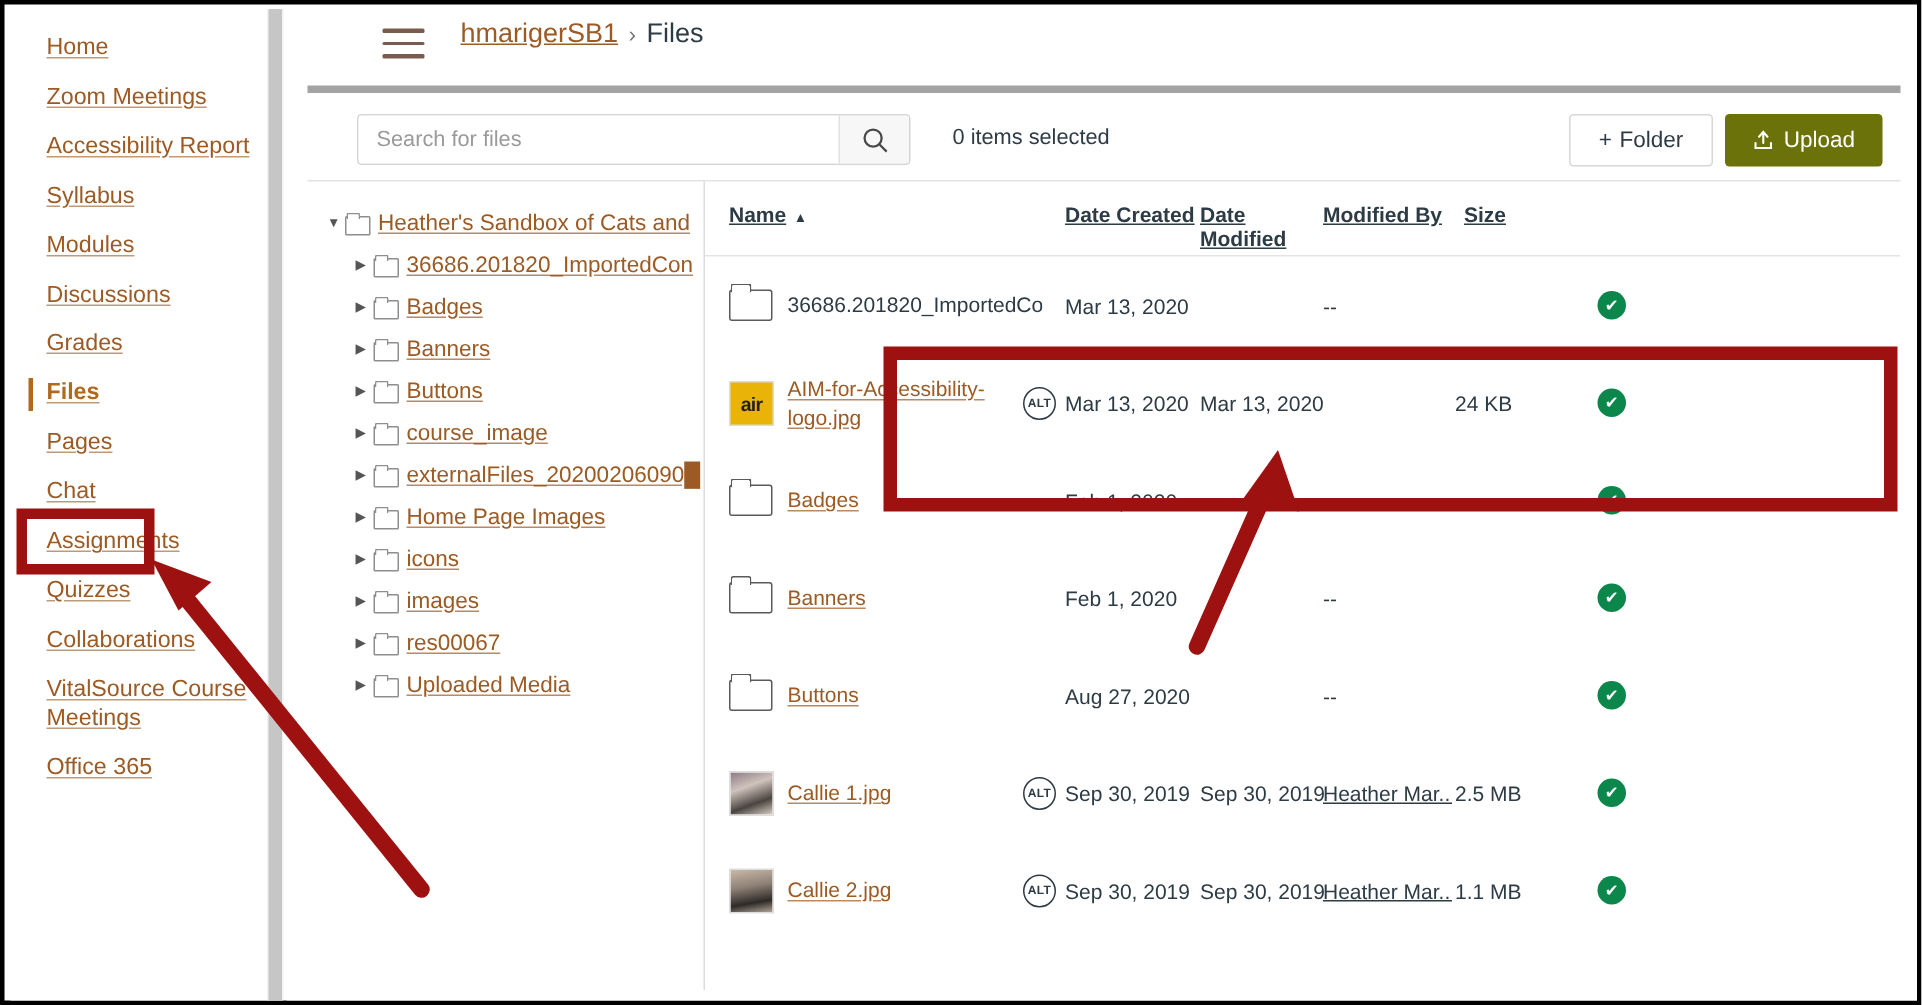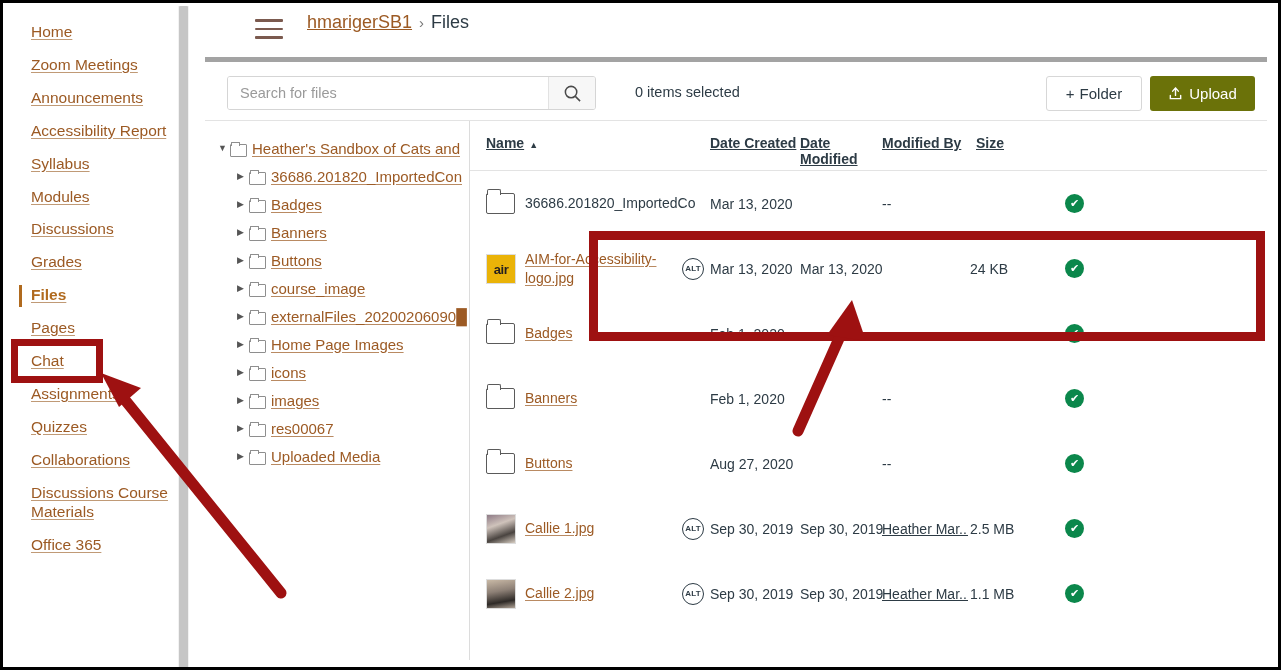--- a/index.html
+++ b/index.html
@@ -116,21 +116,21 @@
   #breadcrumb .current { color: #2d3b45; }
 
   
   #toolbar {
     position: relative;
     height: 58px;
     margin: 0 14px;
   }
   #search-wrap {
     position: absolute;
-    left: 22px; top: 14px;
+    left: 33px; top: 14px;
     width: 369px; height: 34px;
     display: flex;
     border: 1px solid #d5d5d5;
     border-radius: 3px;
     overflow: hidden;
     background: #fff;
   }
   #search-input {
     flex: 1;
     border: none;
@@ -403,33 +403,32 @@
   #anno-arrows { left: 0; top: 0; width: 1281px; height: 670px; z-index: 45; }
 </style>
 </head>
 <body>
 
 <div id="app">
 
   <nav id="course-nav">
       <a class="nav-item"><span>Home</span></a>
       <a class="nav-item"><span>Zoom Meetings</span></a>
-      <a class="nav-item"><span>Announcements</span></a>
       <a class="nav-item"><span>Accessibility Report</span></a>
       <a class="nav-item"><span>Syllabus</span></a>
       <a class="nav-item"><span>Modules</span></a>
       <a class="nav-item"><span>Discussions</span></a>
       <a class="nav-item"><span>Grades</span></a>
       <a class="nav-item active-wrap"><span class="nav-active-bar"></span><span>Files</span></a>
       <a class="nav-item"><span>Pages</span></a>
       <a class="nav-item"><span>Chat</span></a>
       <a class="nav-item"><span>Assignments</span></a>
       <a class="nav-item"><span>Quizzes</span></a>
       <a class="nav-item"><span>Collaborations</span></a>
-      <a class="nav-item"><span>Discussions Course Materials</span></a>
+      <a class="nav-item"><span>VitalSource Course Meetings</span></a>
       <a class="nav-item"><span>Office 365</span></a>
     </nav>
 
   <div id="nav-scrollbar">
     <div class="thumb"></div>
   </div>
 
   <div id="content">
 
     <div id="header-bar">

